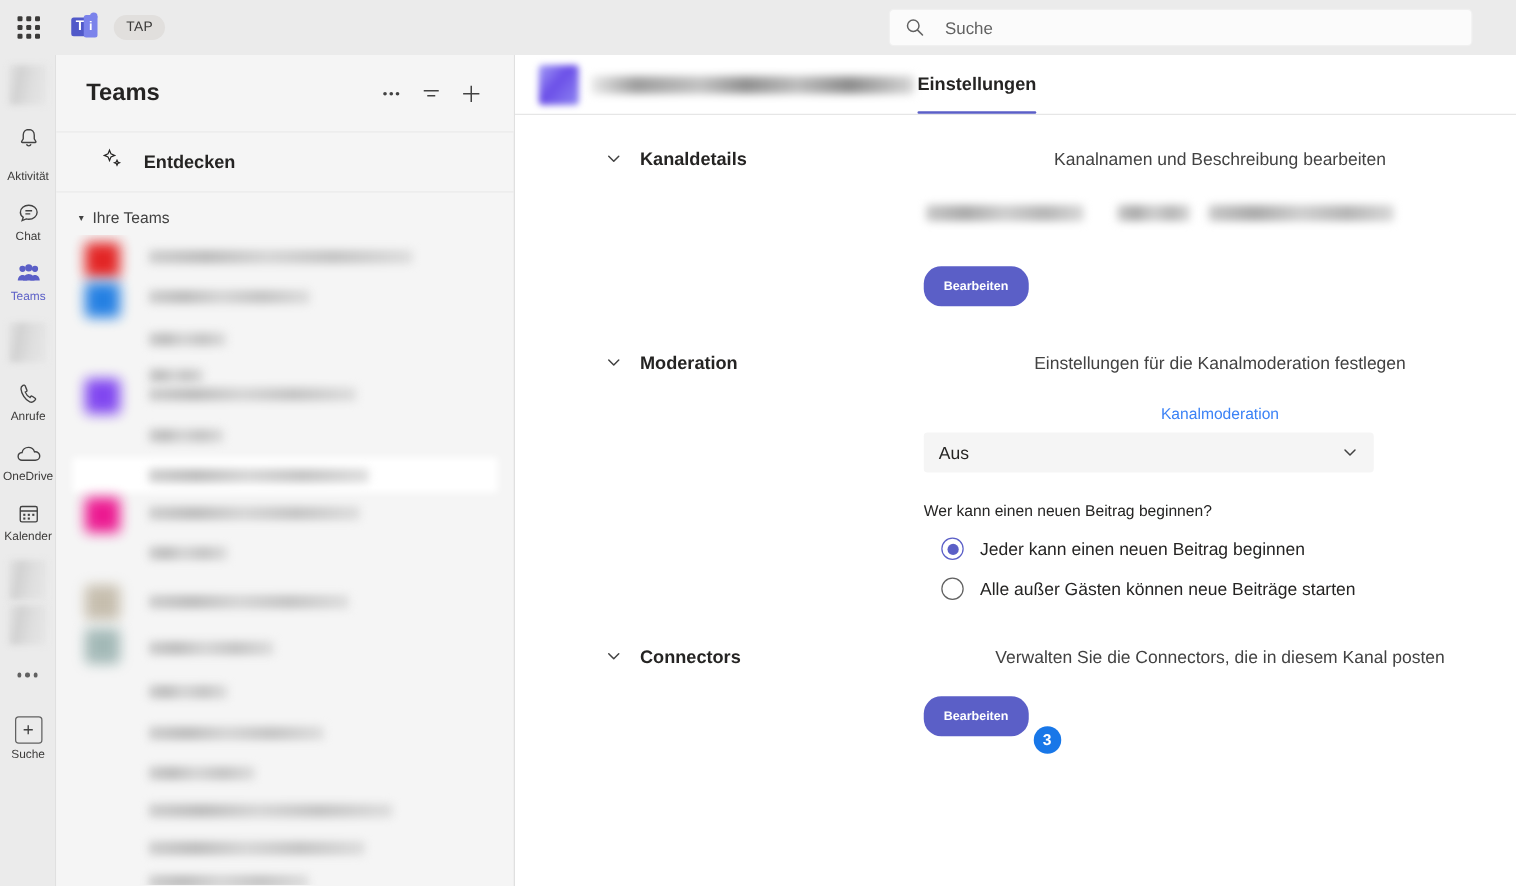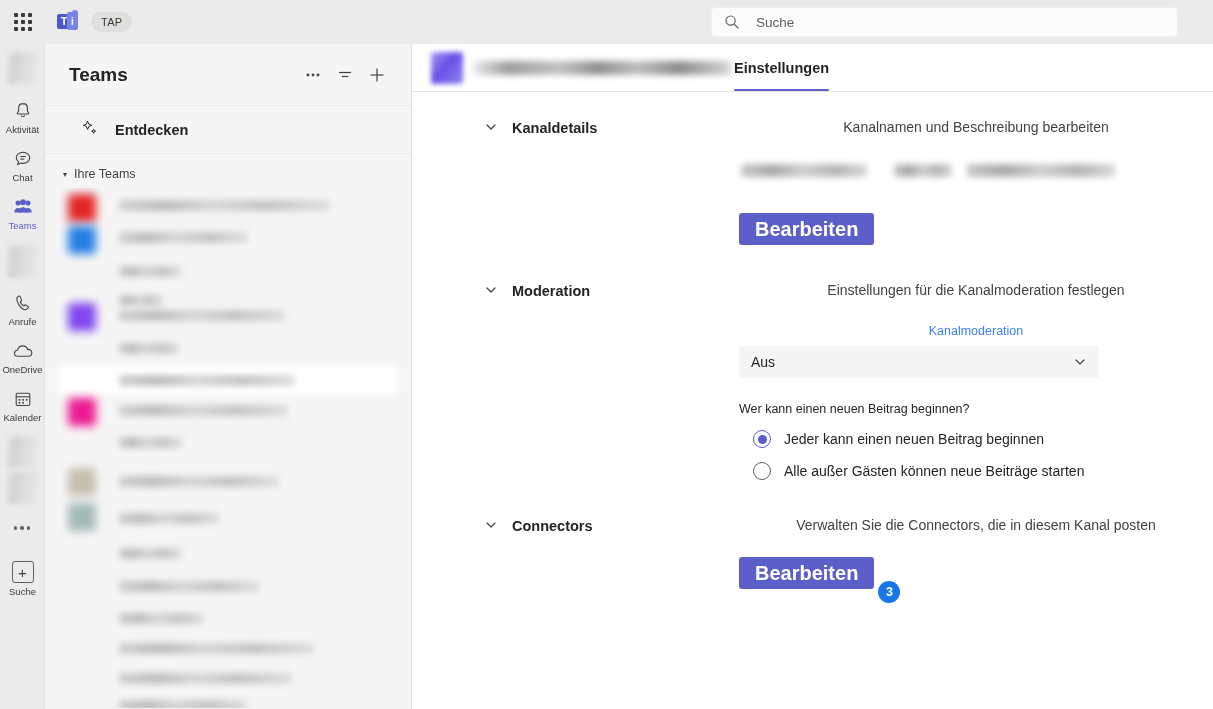--- a/index.html
+++ b/index.html
@@ -158,22 +158,22 @@
     margin-top: 24px; position: relative; height: 30px; width: 378px;
   }
   .blurtext .b {
     position: absolute; height: 13px; border-radius: 2px;
     background: linear-gradient(90deg,#c8c8c8 0%,#a9a9a9 25%,#cfcfcf 50%,#b4b4b4 75%,#d8d8d8 100%);
     filter: blur(3.4px);
   }
 
   .btn-primary {
     margin-top: 22px; height: 32px; padding: 0 16px;
-    background: #5b5fc7; color: #fff; border: none; border-radius: 3px;
-    font-family: "Liberation Sans", sans-serif; font-size: 20px; font-weight: bold;
+    background: #5b5fc7; color: #fff; border: none; border-radius: 14px;
+    font-family: "Liberation Sans", sans-serif; font-size: 10px; font-weight: bold;
     cursor: pointer;
   }
 
   .field-label { font-size: 12.5px; color: #3b82f6; margin-top: 24px; text-align: center; }
   .dropdown {
     margin-top: 8px; width: 360px; height: 32px; background: #f5f5f5;
     border: none; border-radius: 3px; display: flex; align-items: center;
     padding: 0 12px; cursor: pointer; position: relative;
   }
   .dropdown .val { font-size: 14px; color: #252423; flex: 1; }
@@ -232,21 +232,21 @@
         <line x1="10.1" y1="10.1" x2="14" y2="14" stroke="#616161" stroke-width="1.2" stroke-linecap="round"></line>
       </svg>
       <span class="ph">Suche</span>
     </div>
   </div>
 
   <div class="rail">
 
     <div class="blur-rail" style="margin-top:8px;"></div>
 
-    <div class="rail-item" style="margin-top:8px;">
+    <div class="rail-item" style="margin-top:8px;gap:12px;">
       <span class="ic">
         <svg width="20" height="20" viewBox="0 0 20 20">
             <path d="M10 2.6c-2.6 0-4.4 1.9-4.4 4.4v3.1l-1.3 2.1c-.2.4.1.8.5.8h10.4c.4 0 .7-.4.5-.8l-1.3-2.1V7c0-2.5-1.8-4.4-4.4-4.4z" fill="none" stroke="#424242" stroke-width="1.1"></path>
             <path d="M8.2 14.4a1.9 1.9 0 0 0 3.6 0" fill="none" stroke="#424242" stroke-width="1.1"></path>
           </svg>
       </span>
       <span class="lb">Aktivität</span>
     </div>
 
     <div class="rail-item">

